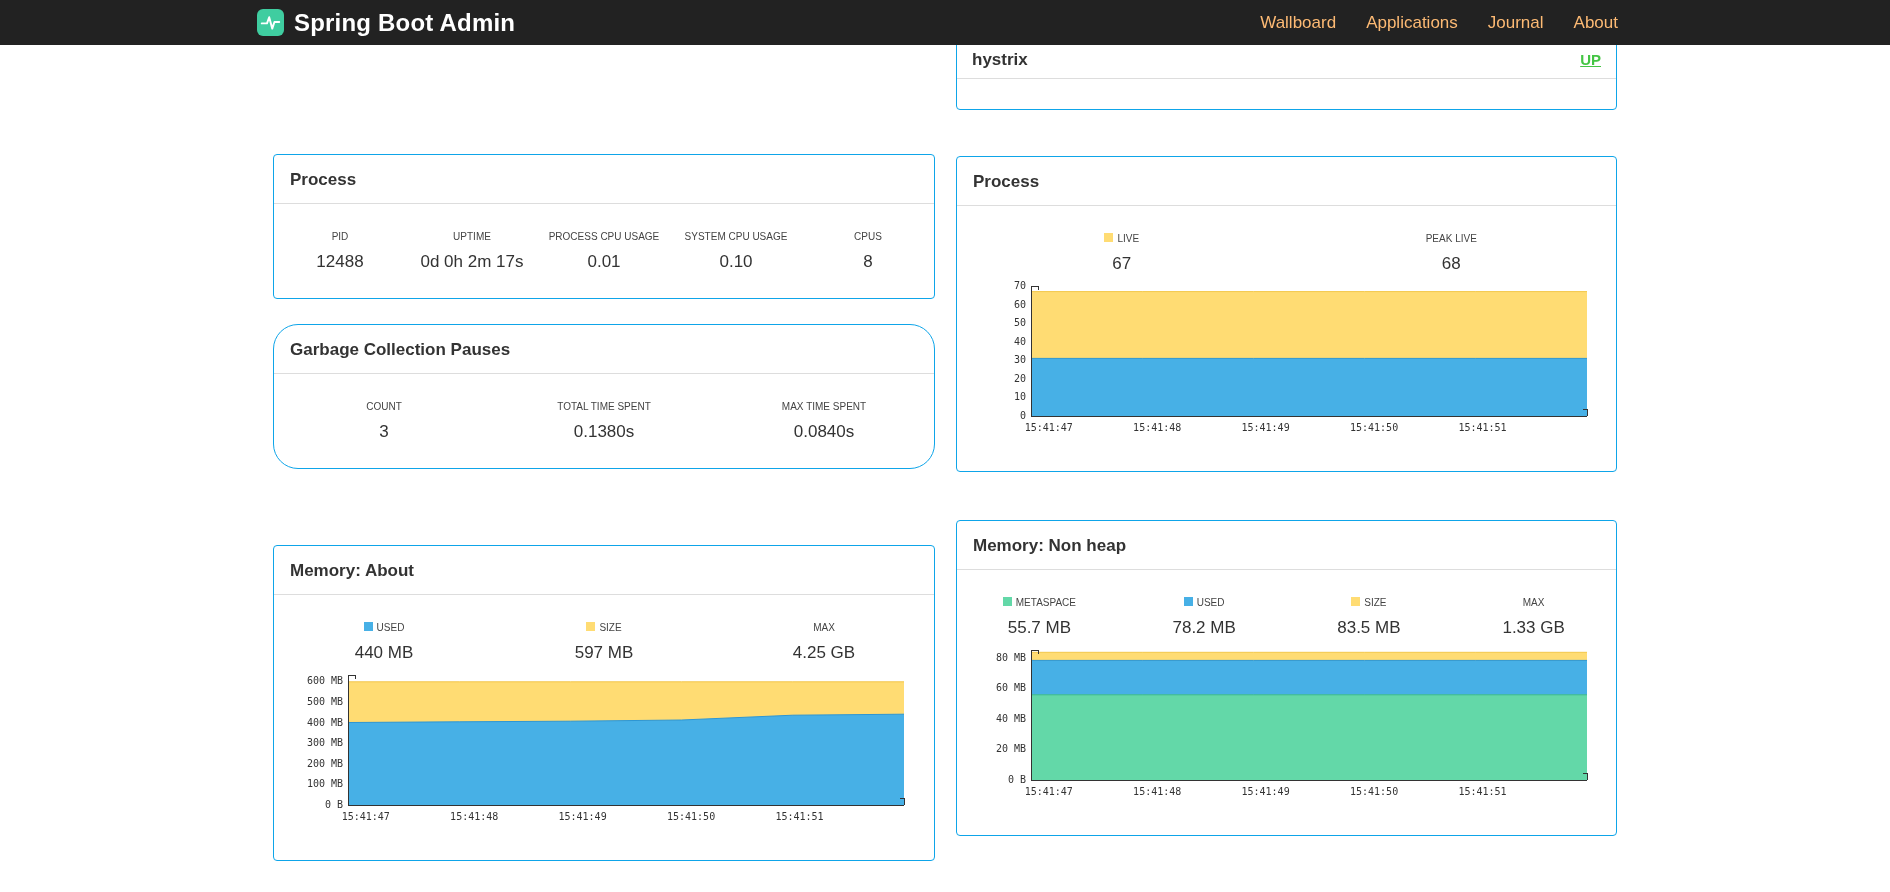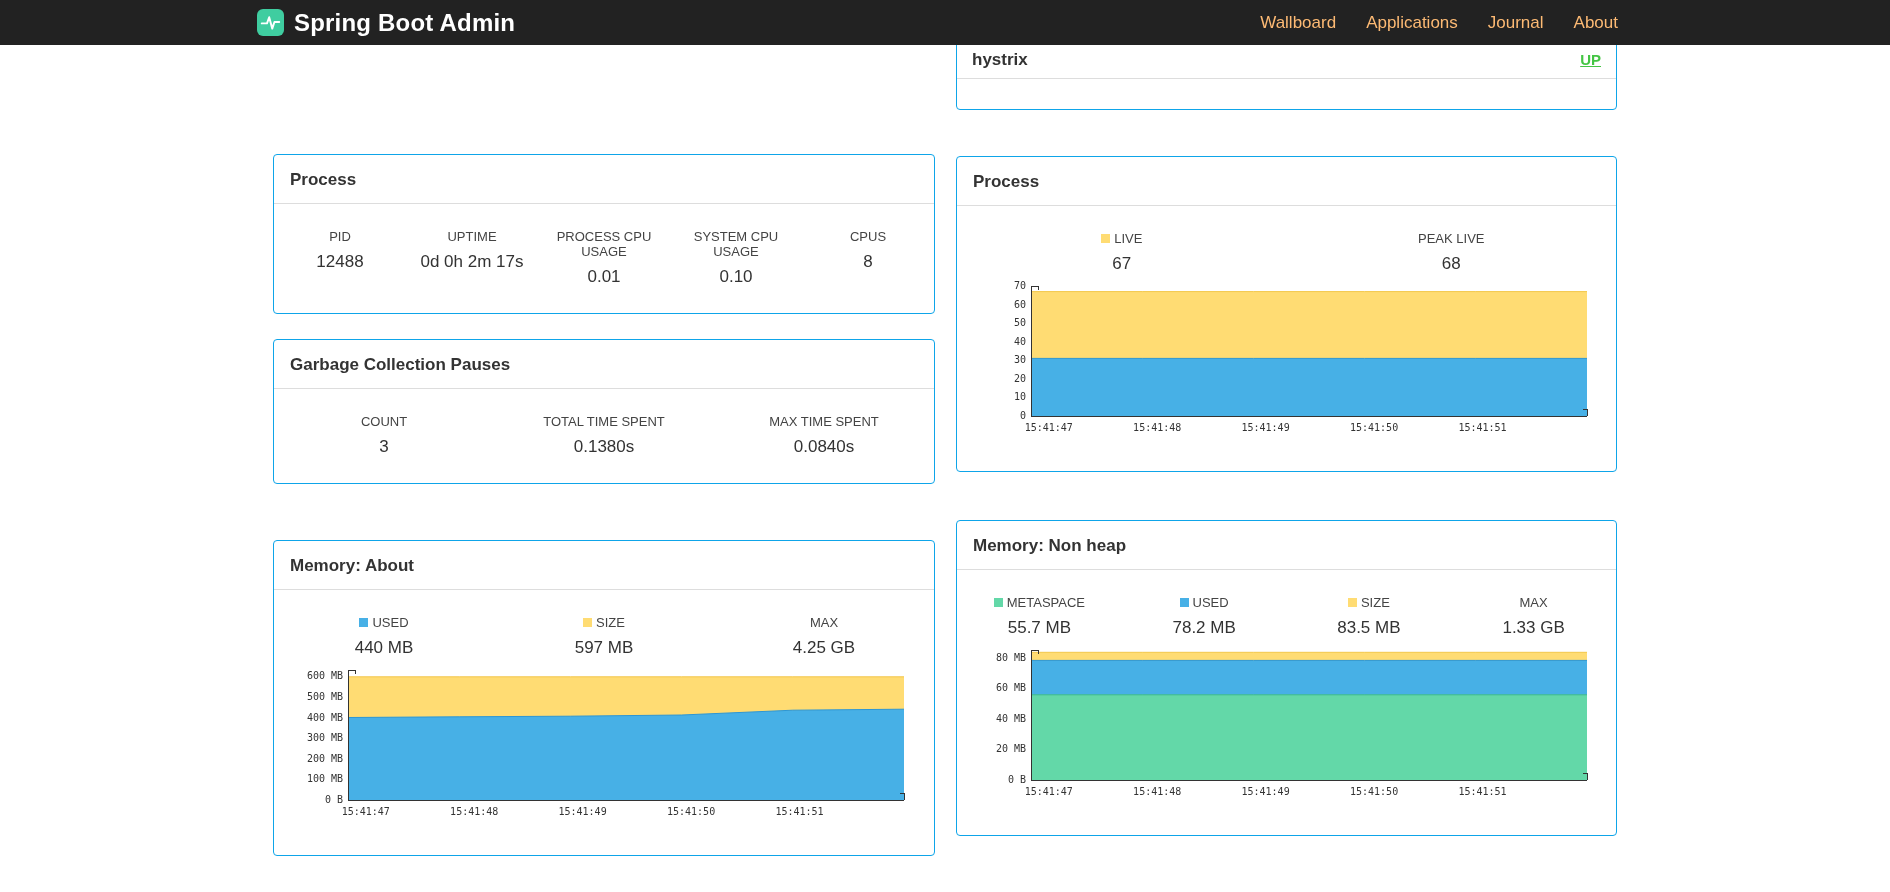--- a/index.html
+++ b/index.html
@@ -24,27 +24,27 @@
   .col-left  { width:662px; margin-right:21px; }
   .col-right { width:661px; }
   .col-left > .card:first-child { margin-top:109px; }
 
   
   .card { background:#fff; border:1px solid #0ea5e9; border-radius:4px; }
   .card-title { font-size:17px; font-weight:bold; color:#333;
     padding:15px 16px 13px 16px; border-bottom:1px solid #ddd; line-height:20px; }
   .stat-row { display:flex; padding-top:25px; padding-bottom:26px; }
   .stat { flex:1; text-align:center; }
-  .stat-label { font-size:13px; color:#444; line-height:15px; text-transform:uppercase; }
+  .stat-label { font-size:10px; color:#444; line-height:15px; text-transform:uppercase; }
   .stat-value { font-size:17px; color:#333; line-height:20px; margin-top:8px; }
   .legend-row { display:flex; padding-top:25px; }
   .sq { display:inline-block; width:9px; height:9px; margin-right:4px; position:relative; top:0px; }
 
   .card-process { margin-bottom:25px; }
-  .card-gc { margin-bottom:56px; }
+  .card-gc { margin-bottom:76px;border-radius:25px; }
   .card-threads { margin-bottom:48px; padding-bottom:29px; }
   .card-heap, .card-nonheap { padding-bottom:29px; }
 
   
   .card-apps { margin-top:-45px; margin-bottom:46px; padding-top:40px; }
   .app-row { display:flex; justify-content:space-between; align-items:center;
     padding:10px 15px; border-bottom:1px solid #ddd; cursor:pointer; }
   .app-name { font-size:17px; font-weight:bold; color:#333; line-height:17px; }
   .app-status { font-size:15px; font-weight:bold; line-height:17px; }
   .apps-bottom-space { height:30px; }

